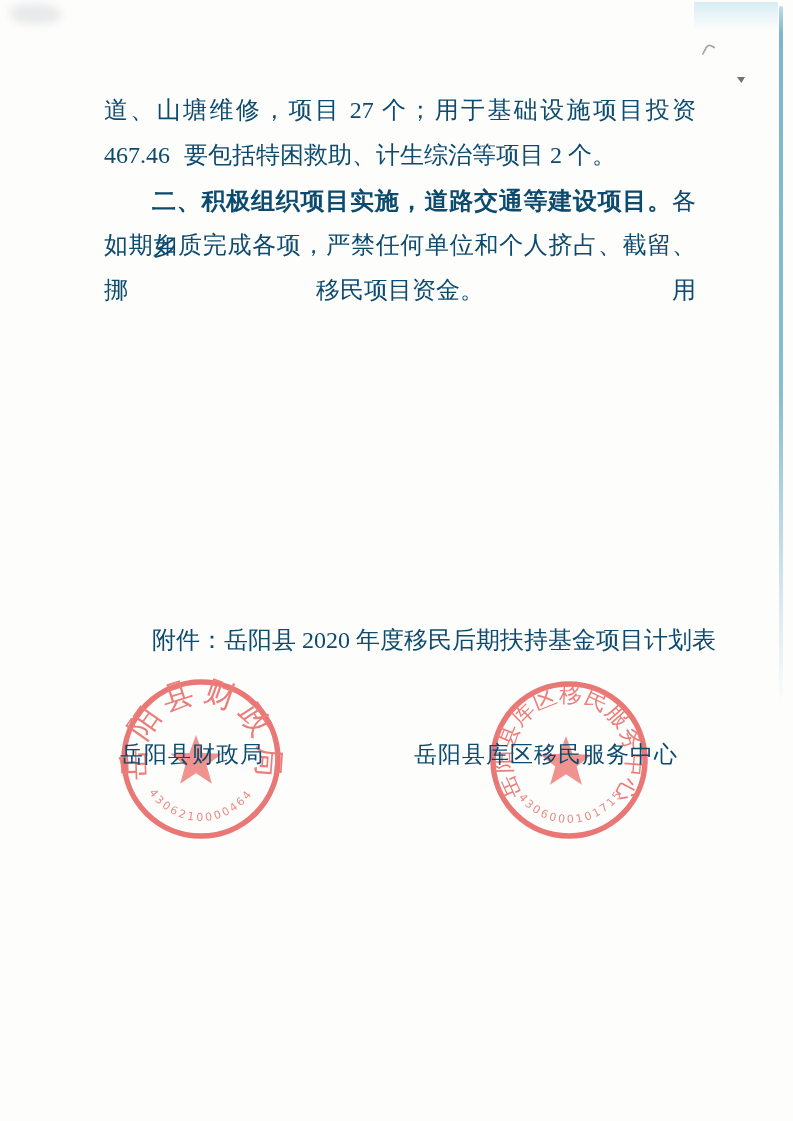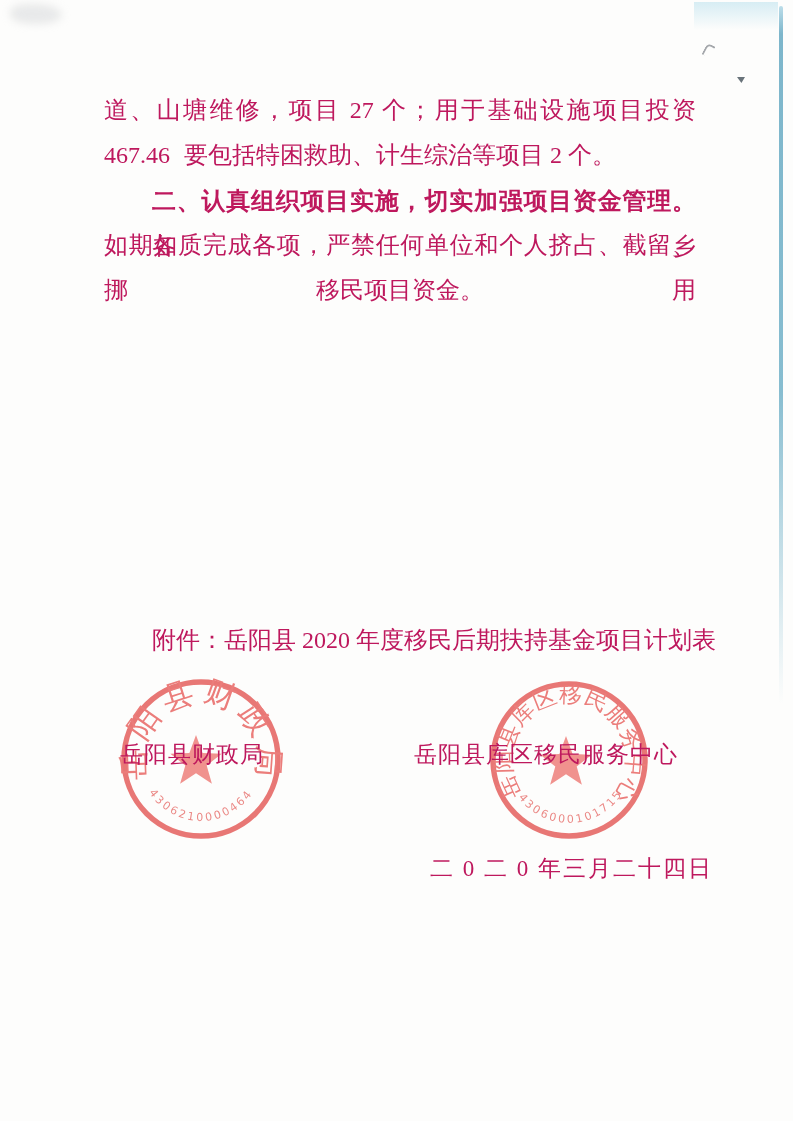--- a/index.html
+++ b/index.html
@@ -1,20 +1,20 @@
 <!DOCTYPE html>
 <html><head>
 <meta charset="utf-8">
 <style>
   html,body{margin:0;padding:0;background:#ffffff;}
   .page{
     position:relative;width:793px;height:1121px;overflow:hidden;
     background:#fdfdfc;
     font-family:"Liberation Serif","DejaVu Serif",serif;
-    color:#be185d;
+    color:#0c4a6e;
   }
   
   .corner-patch{position:absolute;left:694px;top:2px;width:84px;height:28px;
     background:linear-gradient(to bottom,rgba(208,234,242,.85),rgba(208,234,242,0));}
   .scan-line{position:absolute;left:779px;top:6px;width:4px;height:698px;border-radius:2px;
     background:linear-gradient(to bottom,#bcdde9 0%,#7db6cb 4%,#87bdd0 55%,rgba(133,188,207,.25) 88%,rgba(133,188,207,0) 100%);}
   .artifact-smudge{position:absolute;left:10px;top:4px;width:52px;height:20px;
     background:rgba(185,190,192,.30);filter:blur(4px);border-radius:40% 60% 50% 50%;}
   .artifact-squiggle{position:absolute;left:704px;top:44px;width:7px;height:11px;
     border-left:2px solid #8e9297;border-top:2px solid #8e9297;
@@ -49,21 +49,21 @@
 
   <div class="corner-patch"></div>
   <div class="scan-line"></div>
   <div class="artifact-smudge"></div>
   <div class="artifact-squiggle"></div>
   <div class="artifact-dot"></div>
 
   <div class="body-text">
     <div class="jline">道、山塘维修，项目 27 个；用于基础设施项目投资 467.46</div>
     <div class="jline-end">要包括特困救助、计生综治等项目 2 个。</div>
-    <div class="jline indent"><span class="bold-seg">二、认真组织项目实施，切实加强项目资金管理。</span><span>各乡</span></div>
+    <div class="jline indent"><span class="bold-seg">二、积极组织项目实施，道路交通等建设项目。</span><span>各乡</span></div>
     <div class="jline">如期如质完成各项，严禁任何单位和个人挤占、截留、挪用</div>
     <div class="jline-end">移民项目资金。</div>
   </div>
 
   <div class="attachment">附件：岳阳县 2020 年度移民后期扶持基金项目计划表</div>
 
   <svg class="seal" style="left:116px;top:676px;" width="170" height="168" viewBox="0 0 170 168">
     <defs>
       <path id="sealTopL" d="M 37.1 114 A 57 57 0 1 1 132.9 114"></path>
       <path id="sealBotL" d="M 26.7 104 A 62 62 0 0 0 143.3 104"></path>
@@ -81,15 +81,14 @@
     </defs>
     <circle class="seal-ring-circle" cx="83" cy="82" r="76"></circle>
     <polygon class="seal-star" points="80,58 86.6,75.9 105.7,76.7 90.7,88.5 95.9,106.8 80,96.3 64.1,106.8 69.3,88.5 54.3,76.7 73.4,75.9"></polygon>
     <text class="seal-ring-text seal-ring-text-right"><textPath href="#sealTopR" startOffset="4">岳阳县库区移民服务中心</textPath></text>
     <text class="seal-number"><textPath href="#sealBotR" startOffset="18">4306000101715</textPath></text>
   </svg>
 
   <div class="org-name" style="left:120px;top:739px;">岳阳县财政局</div>
   <div class="org-name" style="left:414px;top:739px;">岳阳县库区移民服务中心</div>
 
-  <div class="date-line">二 0 二 0 年三月二十四日</div>
 
 </div>
 
 </body></html>

